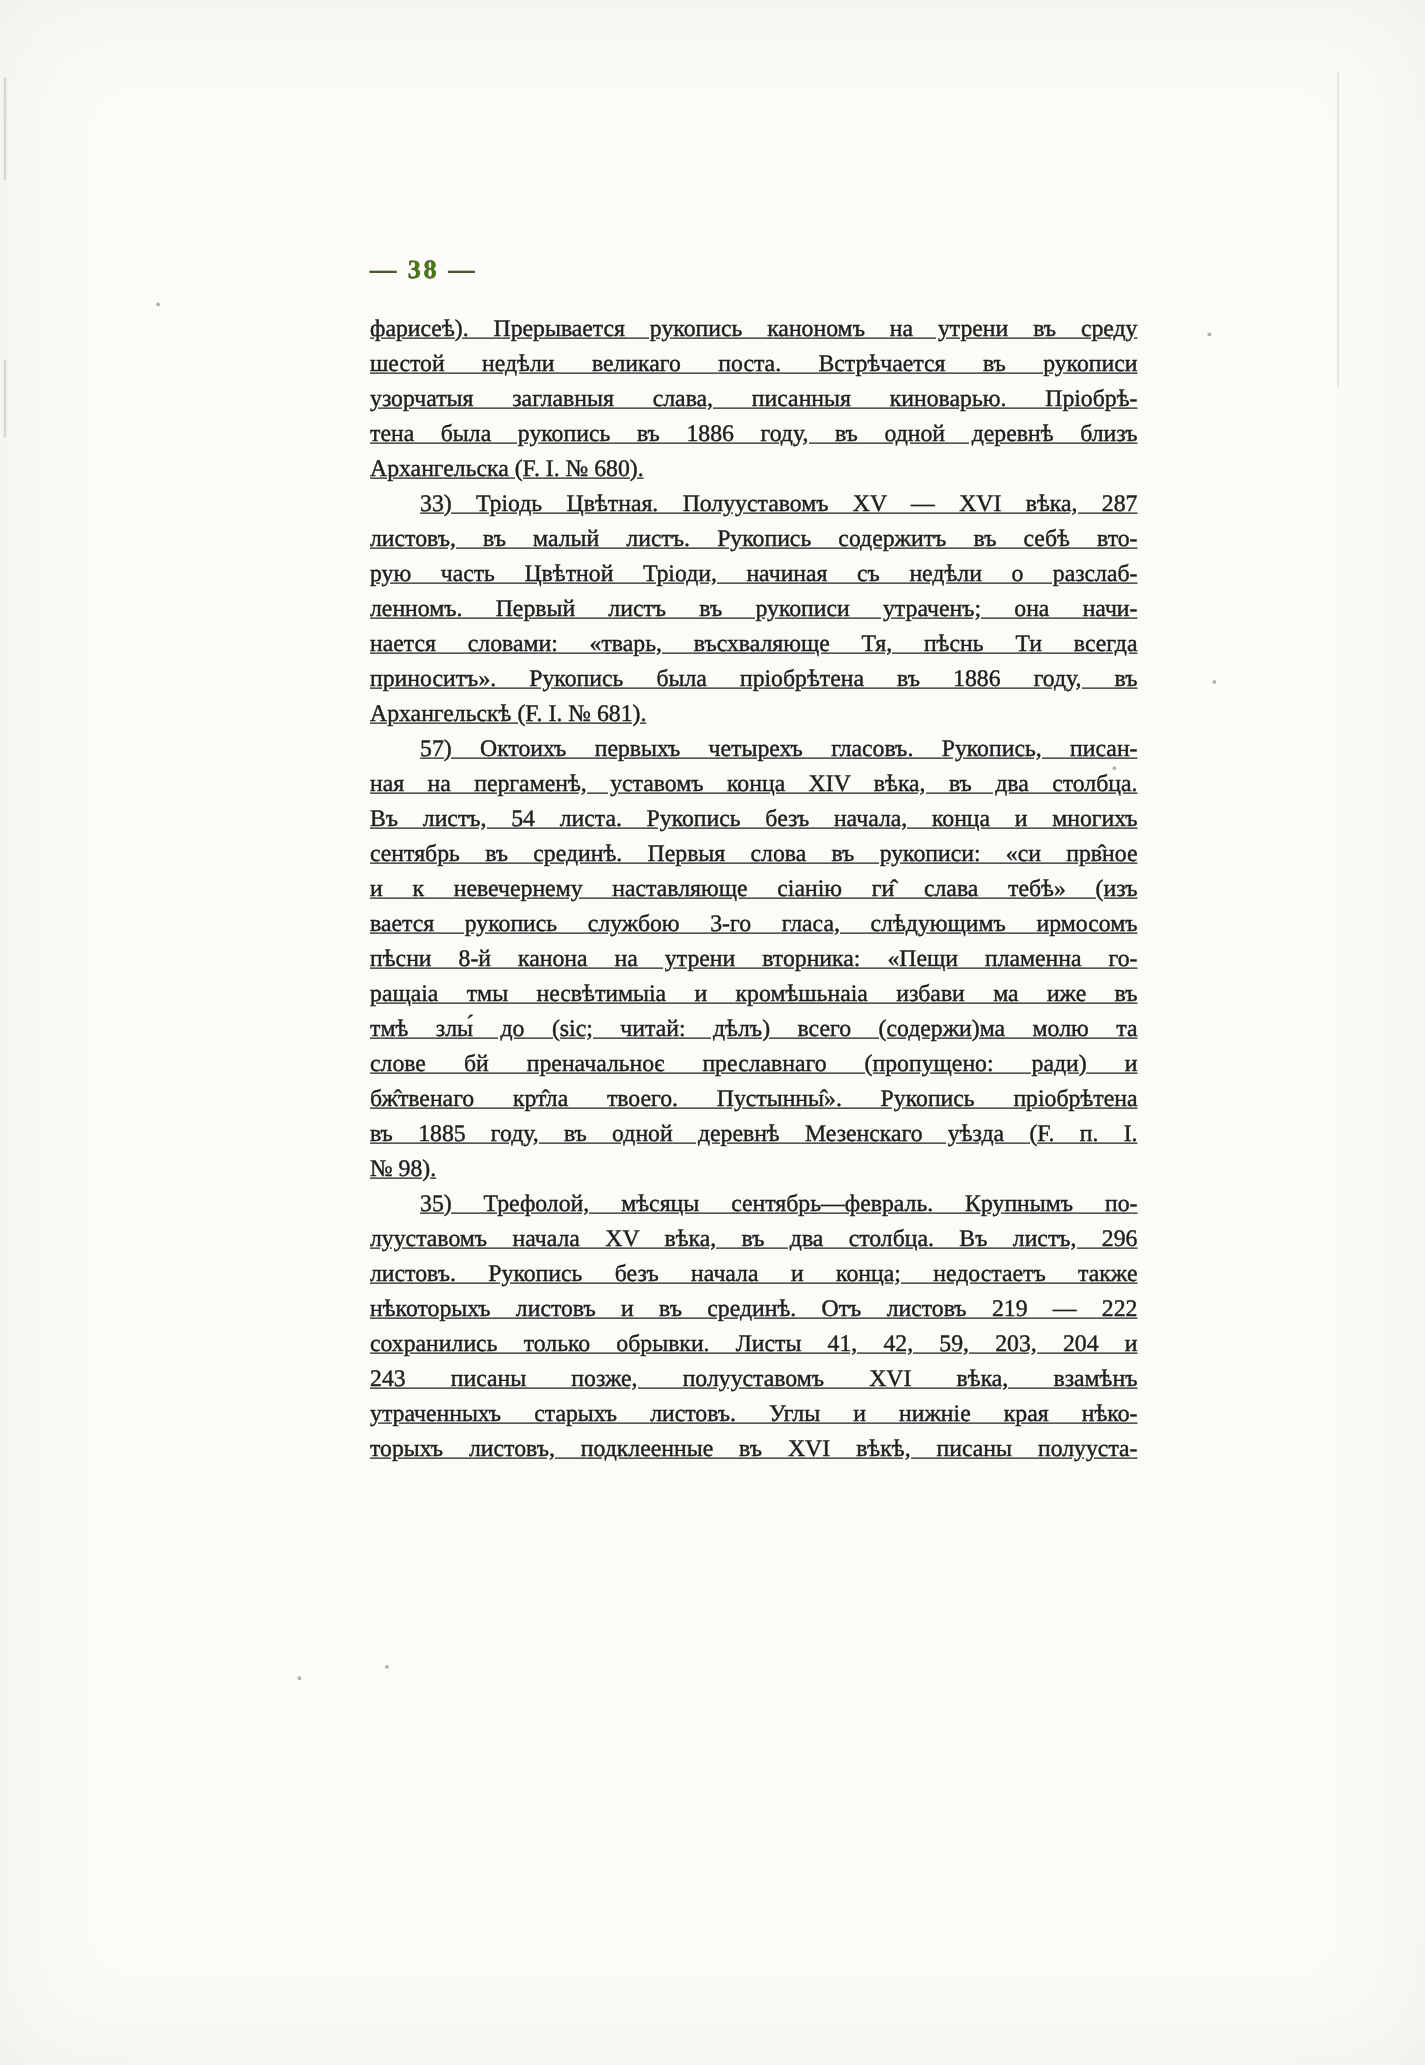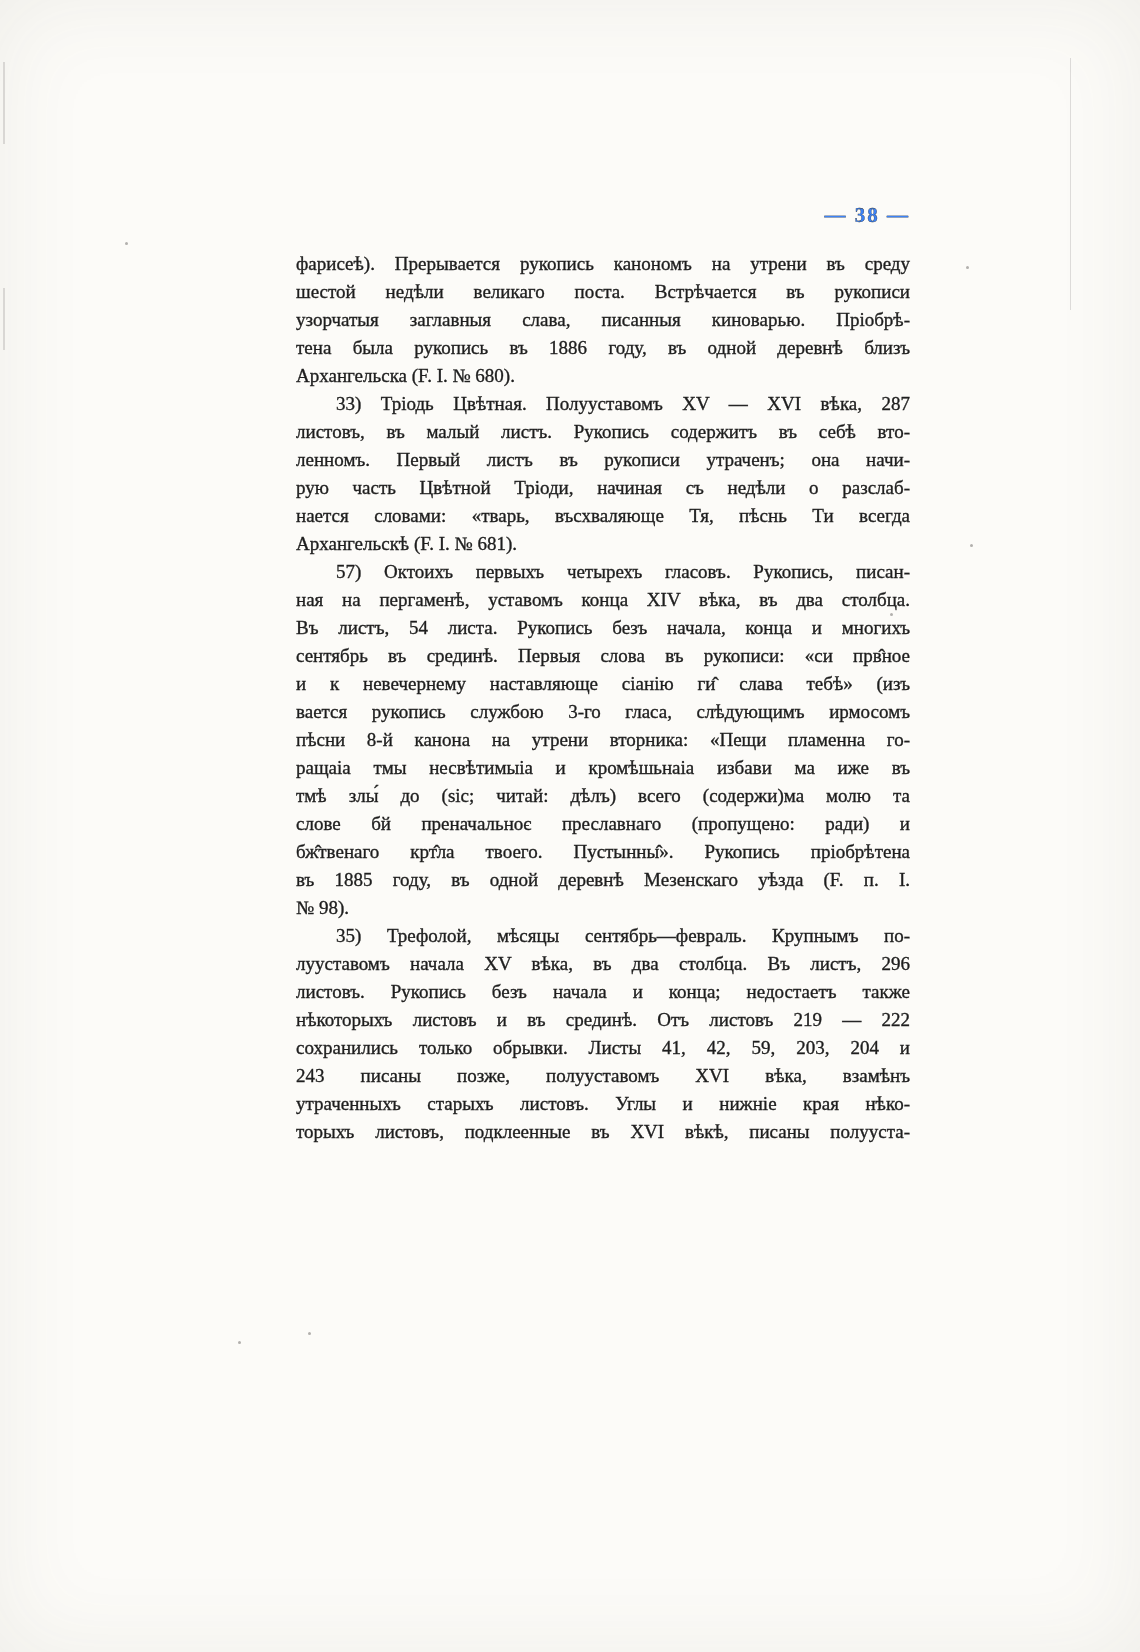--- a/index.html
+++ b/index.html
@@ -15,41 +15,42 @@
     overflow: hidden;
     color: #222;
     font-family: "Liberation Serif", "DejaVu Serif", serif;
     box-shadow: inset 0 0 90px rgba(90,85,70,0.08);
   }
   .page-number {
     position: absolute;
     left: 296px;
     top: 203px;
     width: 614px;
-    text-align: right;
+    text-align: left;
     font-size: 21px;
     font-weight: bold;
     letter-spacing: 2px;
-    color: #3b82f6;
+    color: #4d7c0f;
     -webkit-text-stroke: 0.3px #1f1f1f;
   }
   .text-block {
     position: absolute;
     left: 296px;
     top: 250px;
     width: 614px;
     font-size: 19px;
     line-height: 28px;
     color: #1e1e1e;
     -webkit-text-stroke: 0.35px #222;
   }
   .ln {
     text-align: justify;
     text-align-last: justify;
     min-height: 28px;
+    text-decoration: underline;
   }
   .ln.end {
     text-align-last: left;
   }
   .ln.indent {
     text-indent: 40px;
   }
   
   .speck {
     position: absolute;
@@ -79,23 +80,24 @@
   <div class="page-number">— 38 —</div>
 
   <div class="text-block">
     <div class="ln">фарисеѣ). Прерывается рукопись канономъ на утрени въ среду</div>
     <div class="ln">шестой недѣли великаго поста. Встрѣчается въ рукописи</div>
     <div class="ln">узорчатыя заглавныя слава, писанныя киноварью. Пріобрѣ-</div>
     <div class="ln">тена была рукопись въ 1886 году, въ одной деревнѣ близъ</div>
     <div class="ln end">Архангельска (F. I. № 680).</div>
     <div class="ln indent">33) Тріодь Цвѣтная. Полууставомъ XV — XVI вѣка, 287</div>
     <div class="ln">листовъ, въ малый листъ. Рукопись содержитъ въ себѣ вто-</div>
+    <div class="ln">рую часть Цвѣтной Тріоди, начиная съ недѣли о разслаб-</div>
     <div class="ln">ленномъ. Первый листъ въ рукописи утраченъ; она начи-</div>
-    <div class="ln">рую часть Цвѣтной Тріоди, начиная съ недѣли о разслаб-</div>
     <div class="ln">нается словами: «тварь, въсхваляюще Тя, пѣснь Ти всегда</div>
+    <div class="ln">приноситъ». Рукопись была пріобрѣтена въ 1886 году, въ</div>
     <div class="ln end">Архангельскѣ (F. I. № 681).</div>
     <div class="ln indent">57) Октоихъ первыхъ четырехъ гласовъ. Рукопись, писан-</div>
     <div class="ln">ная на пергаменѣ, уставомъ конца XIV вѣка, въ два столбца.</div>
     <div class="ln">Въ листъ, 54 листа. Рукопись безъ начала, конца и многихъ</div>
     <div class="ln">сентябрь въ срединѣ. Первыя слова въ рукописи: «си прв̂ное</div>
     <div class="ln">и к невечернему наставляюще сіанію ги̂ слава тебѣ» (изъ</div>
     <div class="ln">вается рукопись службою 3-го гласа, слѣдующимъ ирмосомъ</div>
     <div class="ln">пѣсни 8-й канона на утрени вторника: «Пещи пламенна го-</div>
     <div class="ln">ращаіа тмы несвѣтимыіа и кромѣшьнаіа избави ма иже въ</div>
     <div class="ln">тмѣ злы́ до (sic; читай: дѣлъ) всего (содержи)ма молю та</div>

